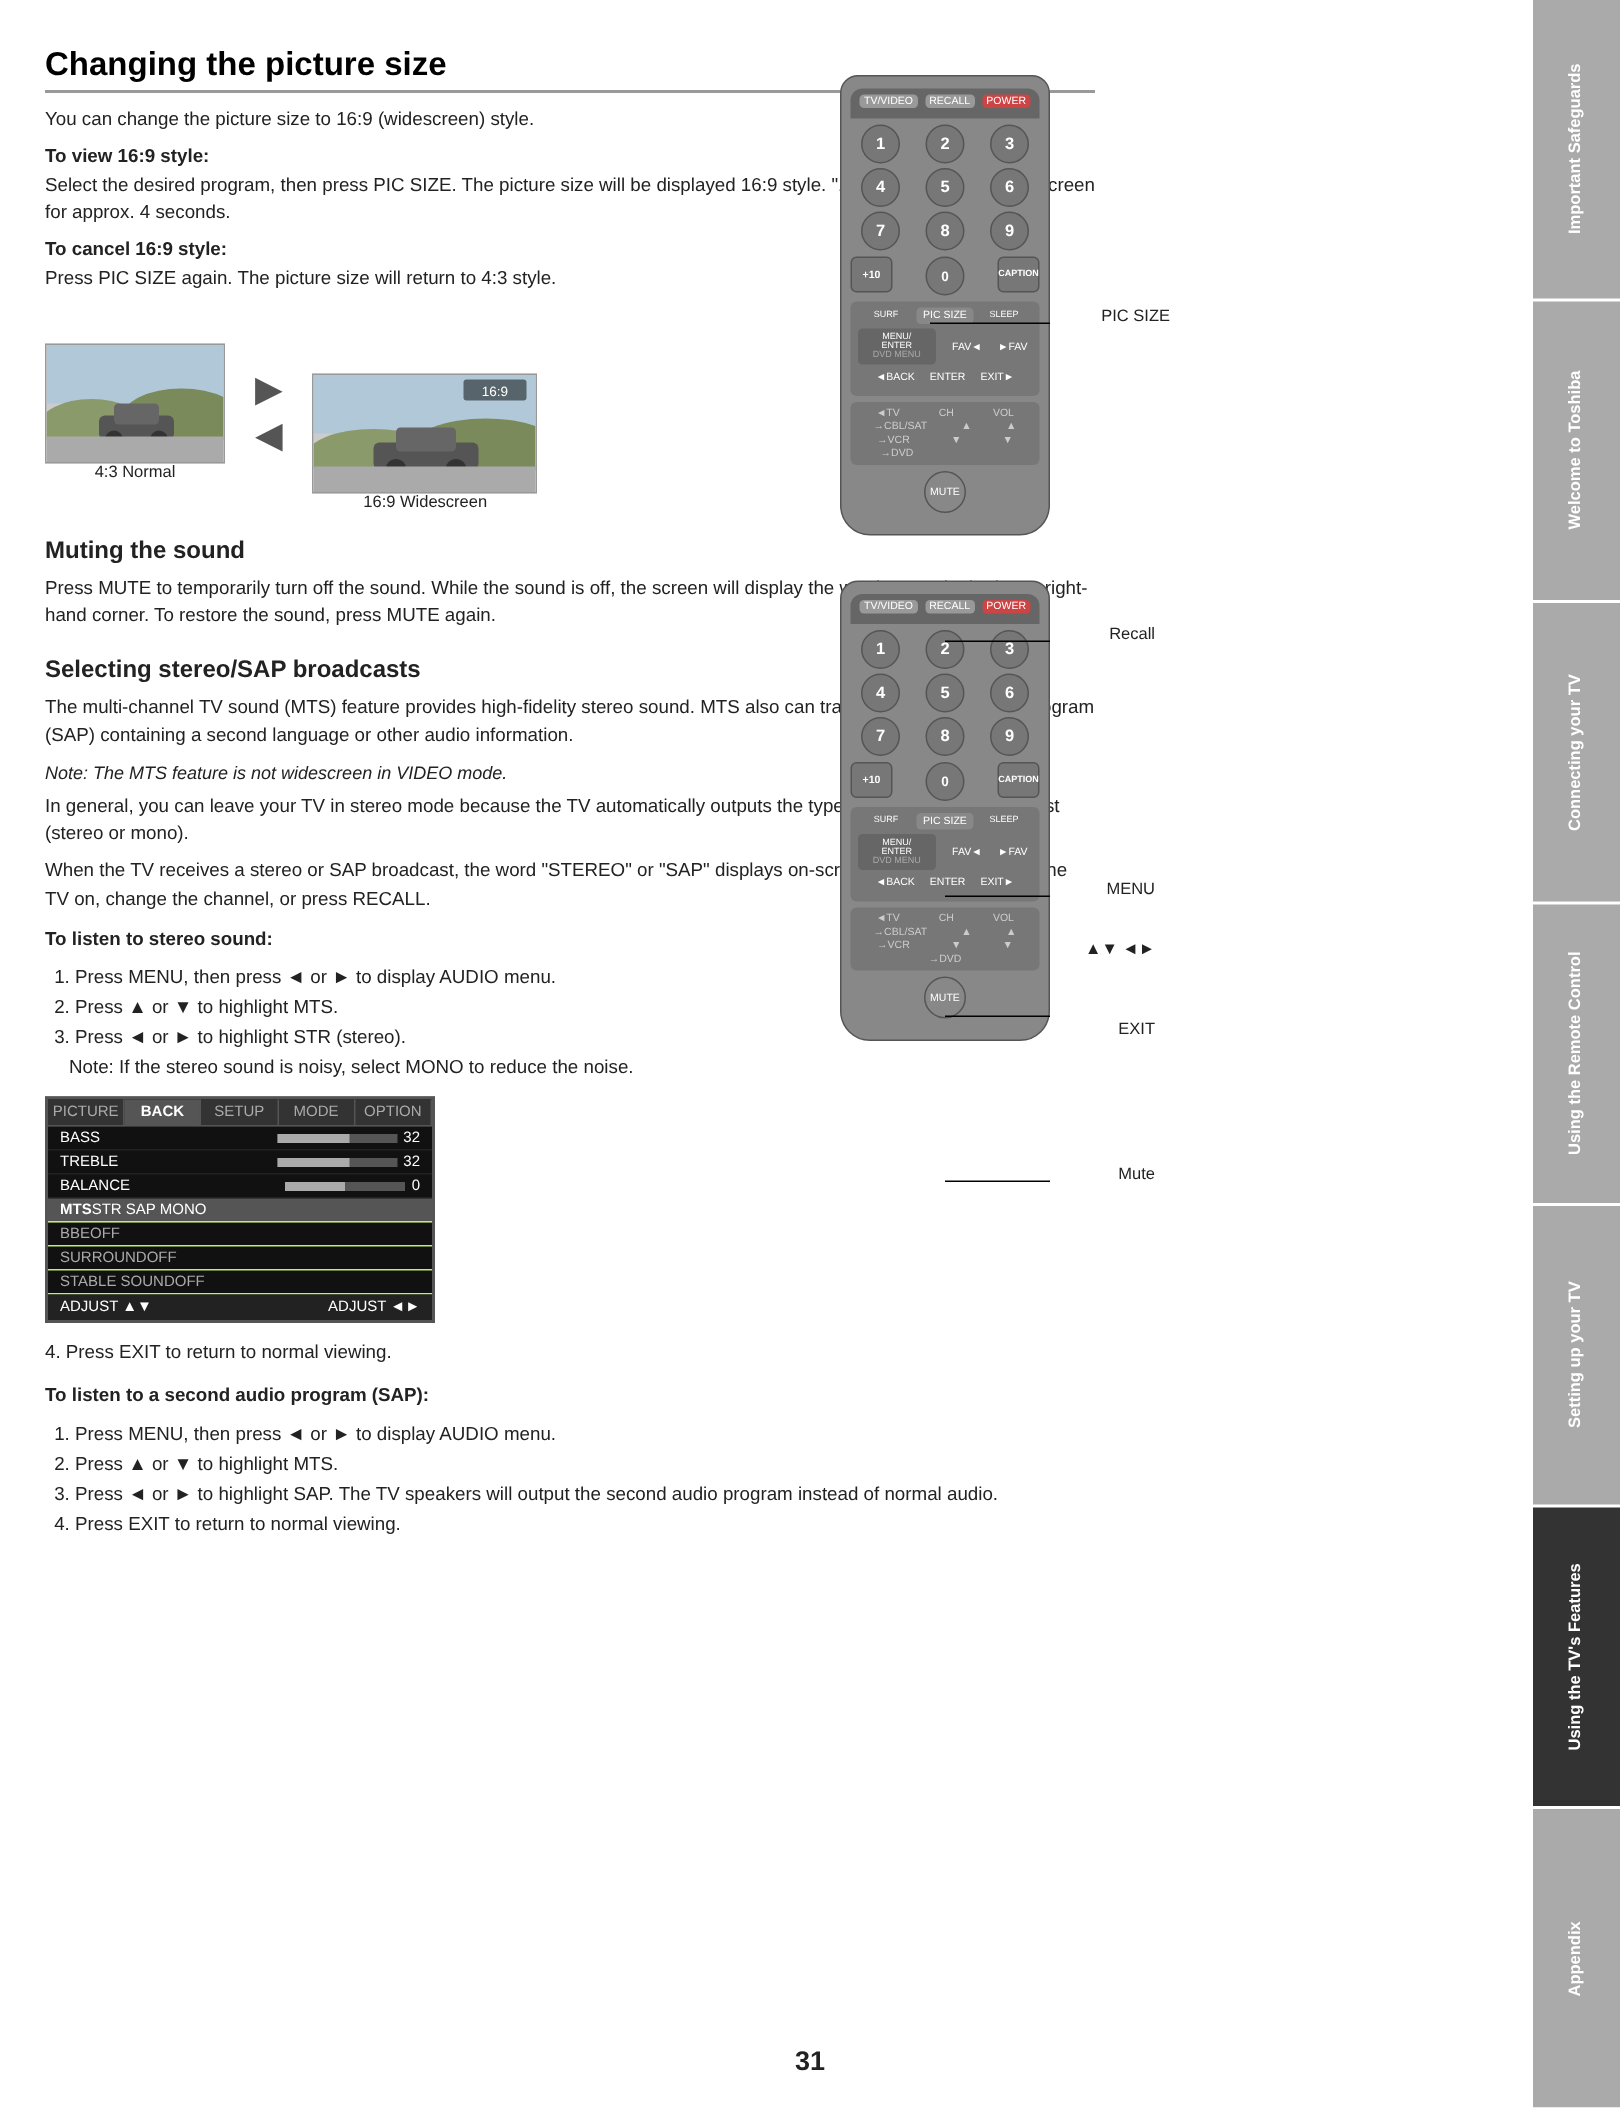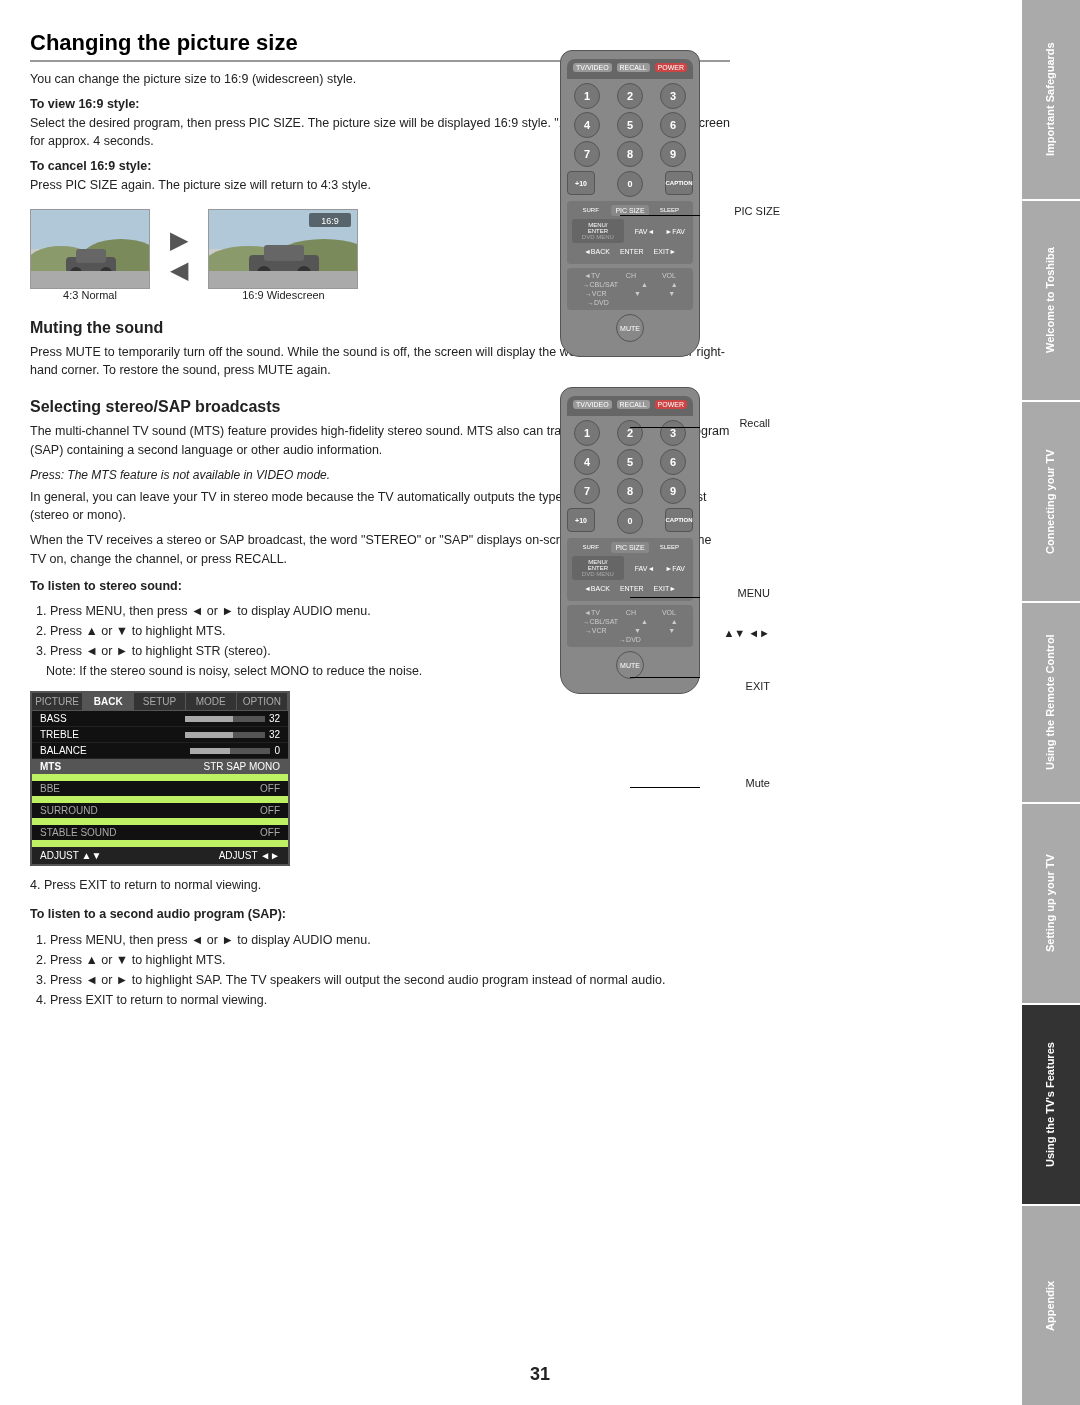--- a/index.html
+++ b/index.html
@@ -126,23 +126,22 @@
       border-right: 1px solid #555;
       color: #aaa;
     }
     .menu-tab.active {
       background: #555;
       color: #fff;
       font-weight: bold;
     }
     .menu-row {
       display: flex;
-      justify-content: space-between;
       padding: 2px 8px;
-      border-bottom: 7px solid #bef264;
+      border-bottom: 1px solid #bef264;
       font-size: 11px;
     }
     .menu-row.highlighted {
       background: #555;
     }
     .menu-bar-row {
       display: flex;
       justify-content: space-between;
       align-items: center;
       padding: 2px 8px;
@@ -354,21 +353,21 @@
         </div>
         <div class="diagram-label">4:3 Normal</div>
       </div>
 
       <div style="display:flex;flex-direction:column;align-items:center;">
         <div style="font-size:24px;color:#555;">▶</div>
         <div style="font-size:24px;color:#555;margin-top:2px;">◀</div>
       </div>
 
       <div style="text-align:center;">
-        <div class="diagram-box wide" style="position:relative;">
+        <div class="diagram-box wide" style="position:relative;margin-top:40px;">
           <svg width="150" height="80">
             <rect width="150" height="80" fill="#ccc"></rect>
             <rect x="0" y="0" width="150" height="40" fill="#b0c8d8"></rect>
             <ellipse cx="40" cy="55" rx="45" ry="18" fill="#8a9a6a"></ellipse>
             <ellipse cx="115" cy="50" rx="50" ry="20" fill="#7a8a5a"></ellipse>
 
             <rect x="40" y="46" width="70" height="18" rx="4" fill="#555"></rect>
             <rect x="55" y="36" width="40" height="16" rx="3" fill="#666"></rect>
 
             <circle cx="55" cy="64" r="7" fill="#333"></circle>
@@ -385,21 +384,21 @@
     </div>
   </div>
 
   <div style="margin-top:16px;">
 
     <div class="sub-section-title">Muting the sound</div>
     <p>Press MUTE to temporarily turn off the sound. While the sound is off, the screen will display the word MUTE in the lower right-hand corner. To restore the sound, press MUTE again.</p>
 
     <div class="sub-section-title">Selecting stereo/SAP broadcasts</div>
     <p>The multi-channel TV sound (MTS) feature provides high-fidelity stereo sound. MTS also can transmit a second audio program (SAP) containing a second language or other audio information.</p>
-    <p class="note-text">Press: The MTS feature is not available in VIDEO mode.</p>
+    <p class="note-text">Note: The MTS feature is not widescreen in VIDEO mode.</p>
     <p>In general, you can leave your TV in stereo mode because the TV automatically outputs the type of sound being broadcast (stereo or mono).</p>
     <p>When the TV receives a stereo or SAP broadcast, the word "STEREO" or "SAP" displays on-screen every time you turn the TV on, change the channel, or press RECALL.</p>
 
     <p style="margin-top:8px;">
       <span class="bold-label">To listen to stereo sound:</span>
     </p>
     <ol>
       <li>Press MENU, then press ◄ or ► to display AUDIO menu.</li>
       <li>Press ▲ or ▼ to highlight MTS.</li>
       <li>Press ◄ or ► to highlight STR (stereo).</li>

